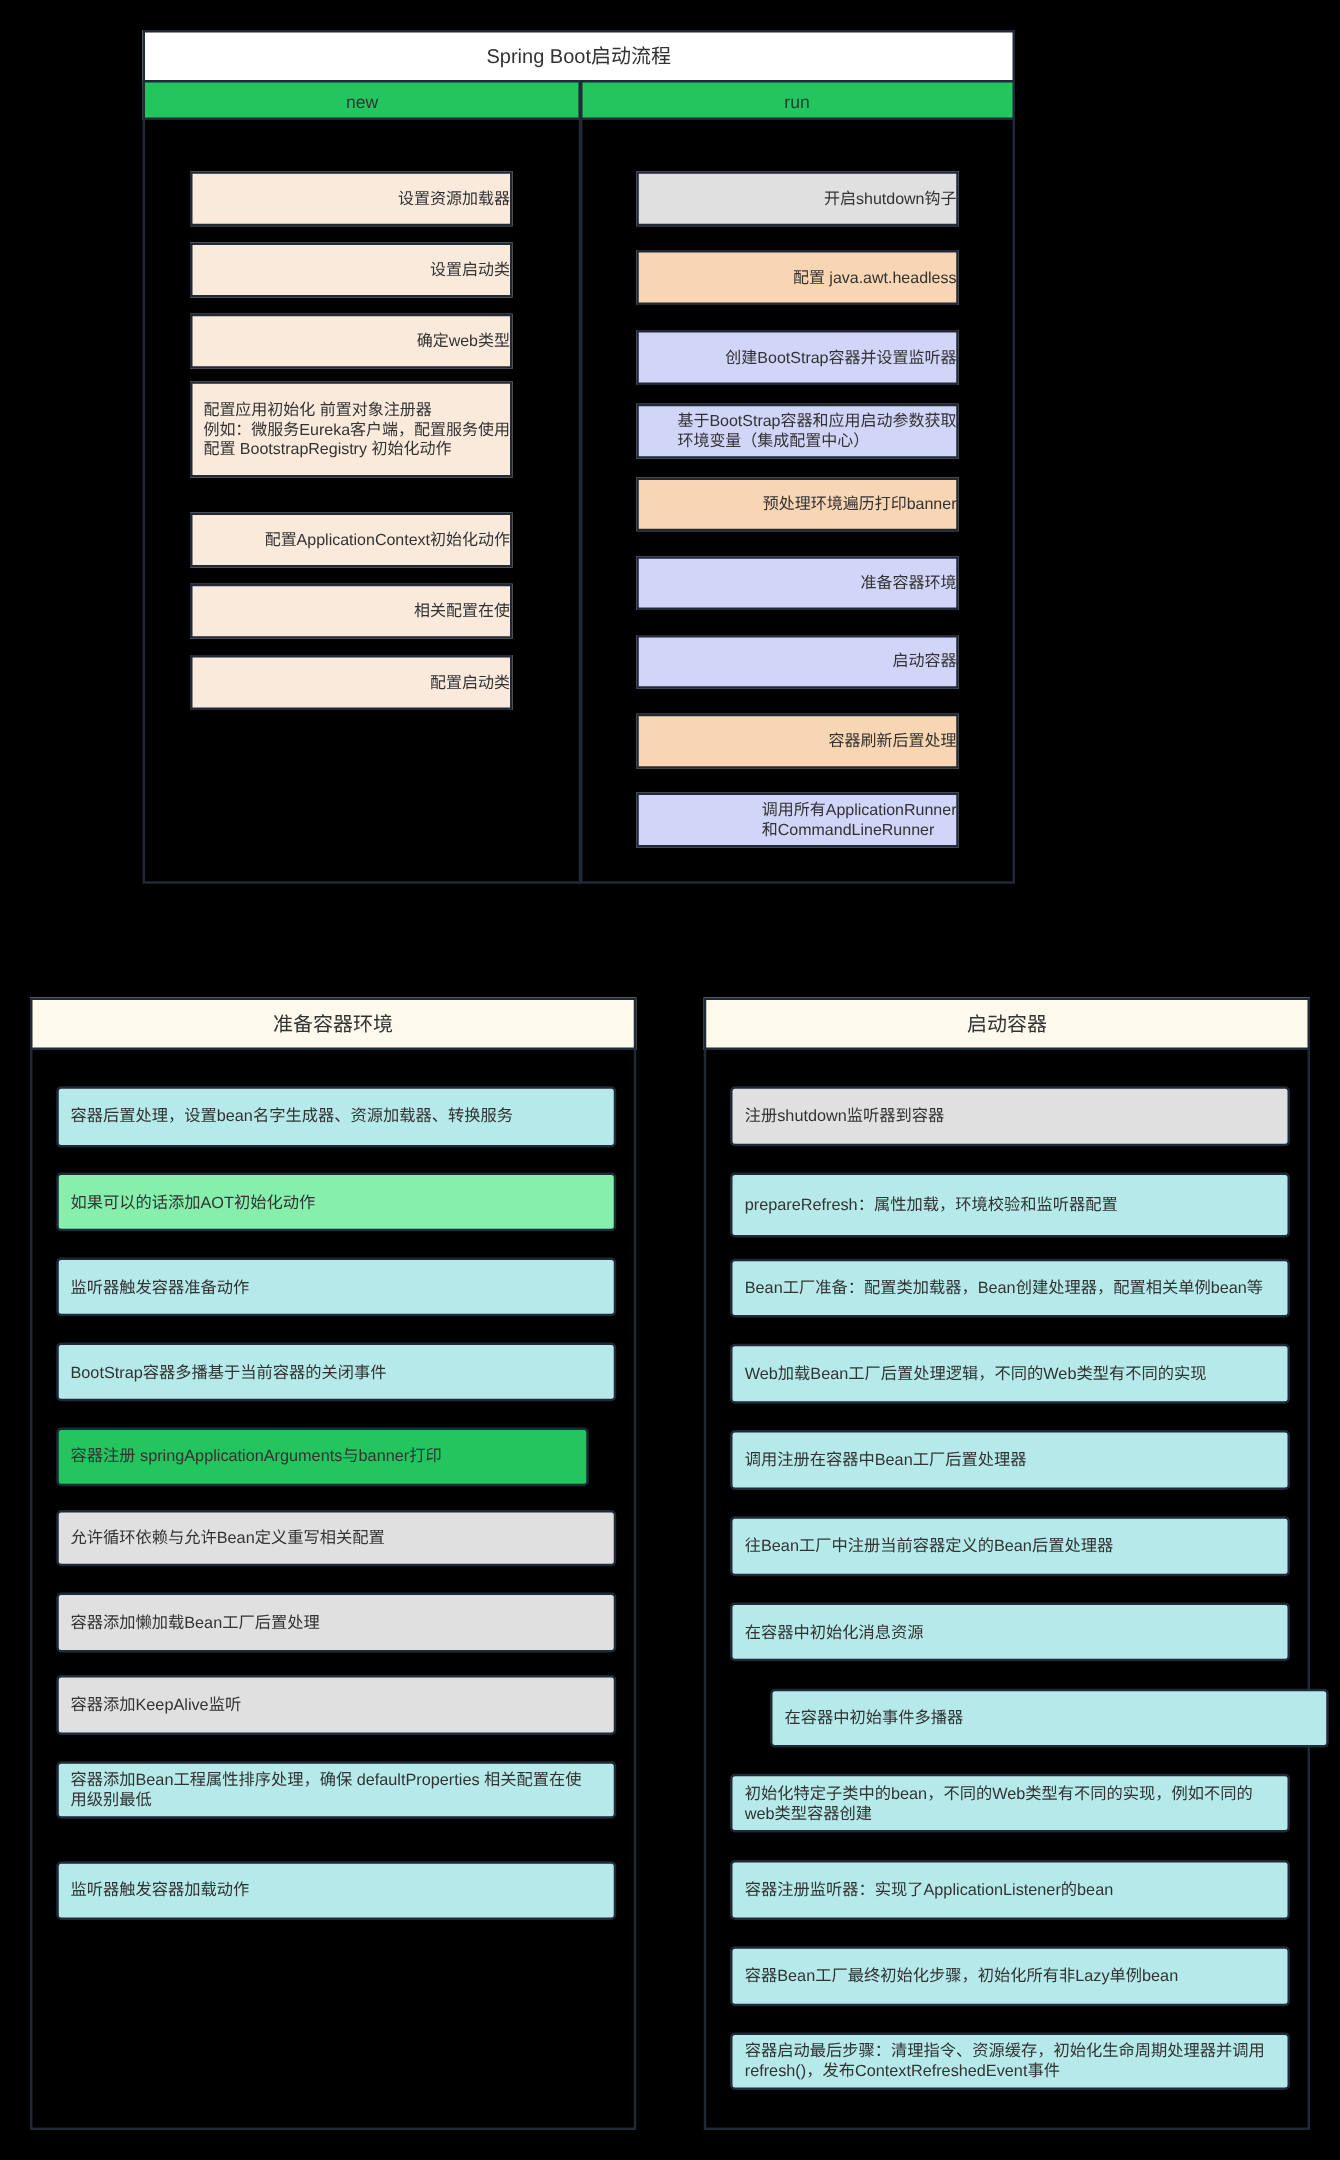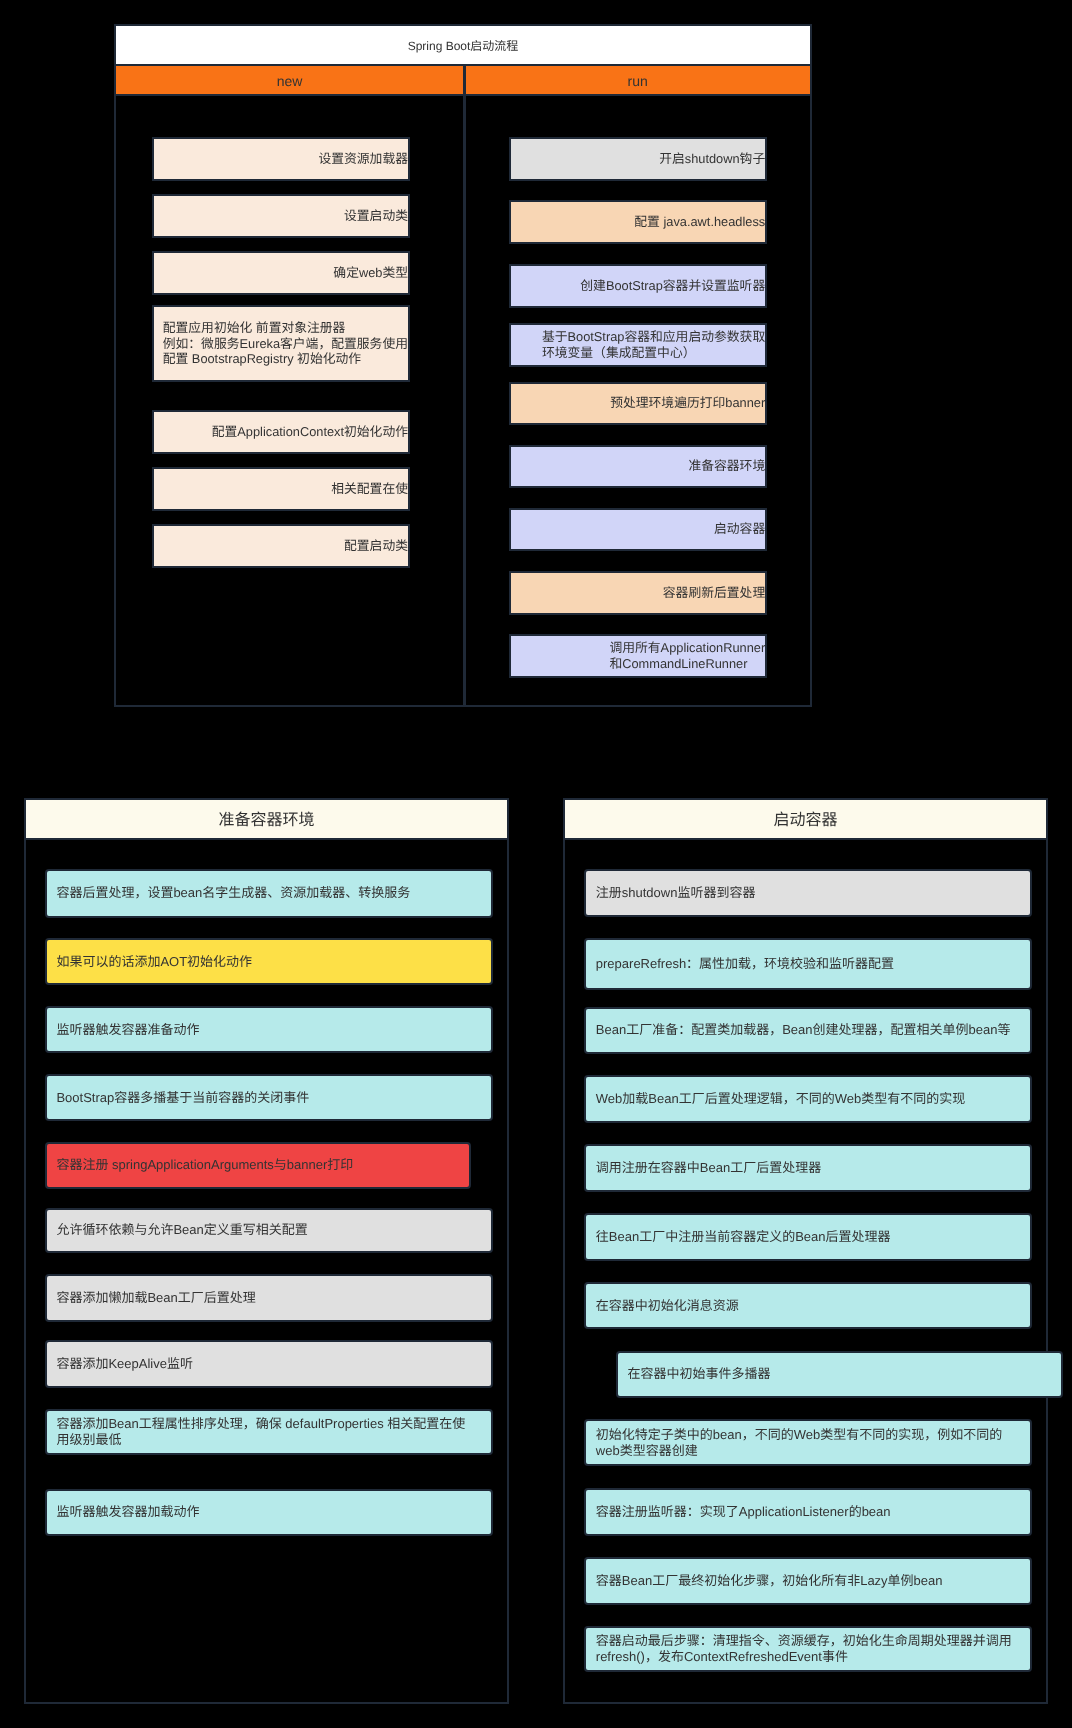--- a/index.html
+++ b/index.html
@@ -4,22 +4,22 @@
 <title>Spring Boot</title>
 <style>
 
 html,body{margin:0;padding:0;}
 body{width:1072px;height:1728px;background:#000;position:relative;overflow:hidden;
      font-family:"Liberation Sans","DejaVu Sans",sans-serif;
      -webkit-font-smoothing:antialiased;}
 .frame{position:absolute;box-sizing:border-box;border:2.5px solid #1f2937;}
 .title-band{position:absolute;box-sizing:border-box;background:#fff;
      border:2.5px solid #1f2937;display:flex;align-items:center;justify-content:center;}
-.title-band .t{font-size:12px;color:#333;line-height:1;position:relative;top:1.3px;text-rendering:geometricPrecision;}
-.col-header{position:absolute;box-sizing:border-box;background:#f97316;
+.title-band .t{font-size:16px;color:#333;line-height:1;position:relative;top:1.3px;text-rendering:geometricPrecision;}
+.col-header{position:absolute;box-sizing:border-box;background:#22c55e;
      border:2.5px solid #1f2937;display:flex;align-items:center;justify-content:center;}
 .col-header .t{font-size:14px;color:#333;line-height:1;position:relative;top:1.4px;text-rendering:geometricPrecision;}
 .cream-band{position:absolute;box-sizing:border-box;background:#fdfaec;
      border:2.5px solid #1f2937;display:flex;align-items:center;justify-content:center;}
 .cream-band .t{font-size:16px;color:#333;line-height:1;position:relative;top:1.6px;text-rendering:geometricPrecision;}
 .blk{position:absolute;box-sizing:border-box;border:2px solid #1f2937;
      display:flex;align-items:center;}
 .blk .t{font-size:13px;color:#333;line-height:1.23;padding-left:9.5px;white-space:pre;
      text-rendering:geometricPrecision;}
 .blk.sm .t{font-size:12.8px;}
@@ -100,30 +100,30 @@
 </div>
 </div>
 <div class="diagram">
 <div class="frame" style="left:23.6px;top:798.2px;width:485.6px;height:906.1px;"></div>
 <div class="cream-band" style="left:23.6px;top:798.2px;width:485.6px;height:42.1px;">
       <span class="t">准备容器环境</span>
     </div>
 <div class="blk rd" style="left:44.9px;top:869.0px;width:447.8px;height:48.6px;background:#b6eaea">
       <span class="t">容器后置处理，设置bean名字生成器、资源加载器、转换服务</span>
     </div>
-<div class="blk rd" style="left:44.9px;top:937.8px;width:447.8px;height:47.5px;background:#fde047">
+<div class="blk rd" style="left:44.9px;top:937.8px;width:447.8px;height:47.5px;background:#86efac">
       <span class="t">如果可以的话添加AOT初始化动作</span>
     </div>
 <div class="blk rd" style="left:44.9px;top:1005.9px;width:447.8px;height:47.5px;background:#b6eaea">
       <span class="t">监听器触发容器准备动作</span>
     </div>
 <div class="blk rd" style="left:44.9px;top:1073.8px;width:447.8px;height:47.5px;background:#b6eaea">
       <span class="t">BootStrap容器多播基于当前容器的关闭事件</span>
     </div>
-<div class="blk rd" style="left:44.9px;top:1141.7px;width:426px;height:47.5px;background:#ef4444">
+<div class="blk rd" style="left:44.9px;top:1141.7px;width:426px;height:47.5px;background:#22c55e">
       <span class="t">容器注册 springApplicationArguments与banner打印</span>
     </div>
 <div class="blk rd" style="left:44.9px;top:1207.6px;width:447.8px;height:45.4px;background:#e0e0e0">
       <span class="t">允许循环依赖与允许Bean定义重写相关配置</span>
     </div>
 <div class="blk rd" style="left:44.9px;top:1274.4px;width:447.8px;height:47.5px;background:#e0e0e0">
       <span class="t">容器添加懒加载Bean工厂后置处理</span>
     </div>
 <div class="blk rd" style="left:44.9px;top:1340.3px;width:447.8px;height:47.5px;background:#e0e0e0">
       <span class="t">容器添加KeepAlive监听</span>

